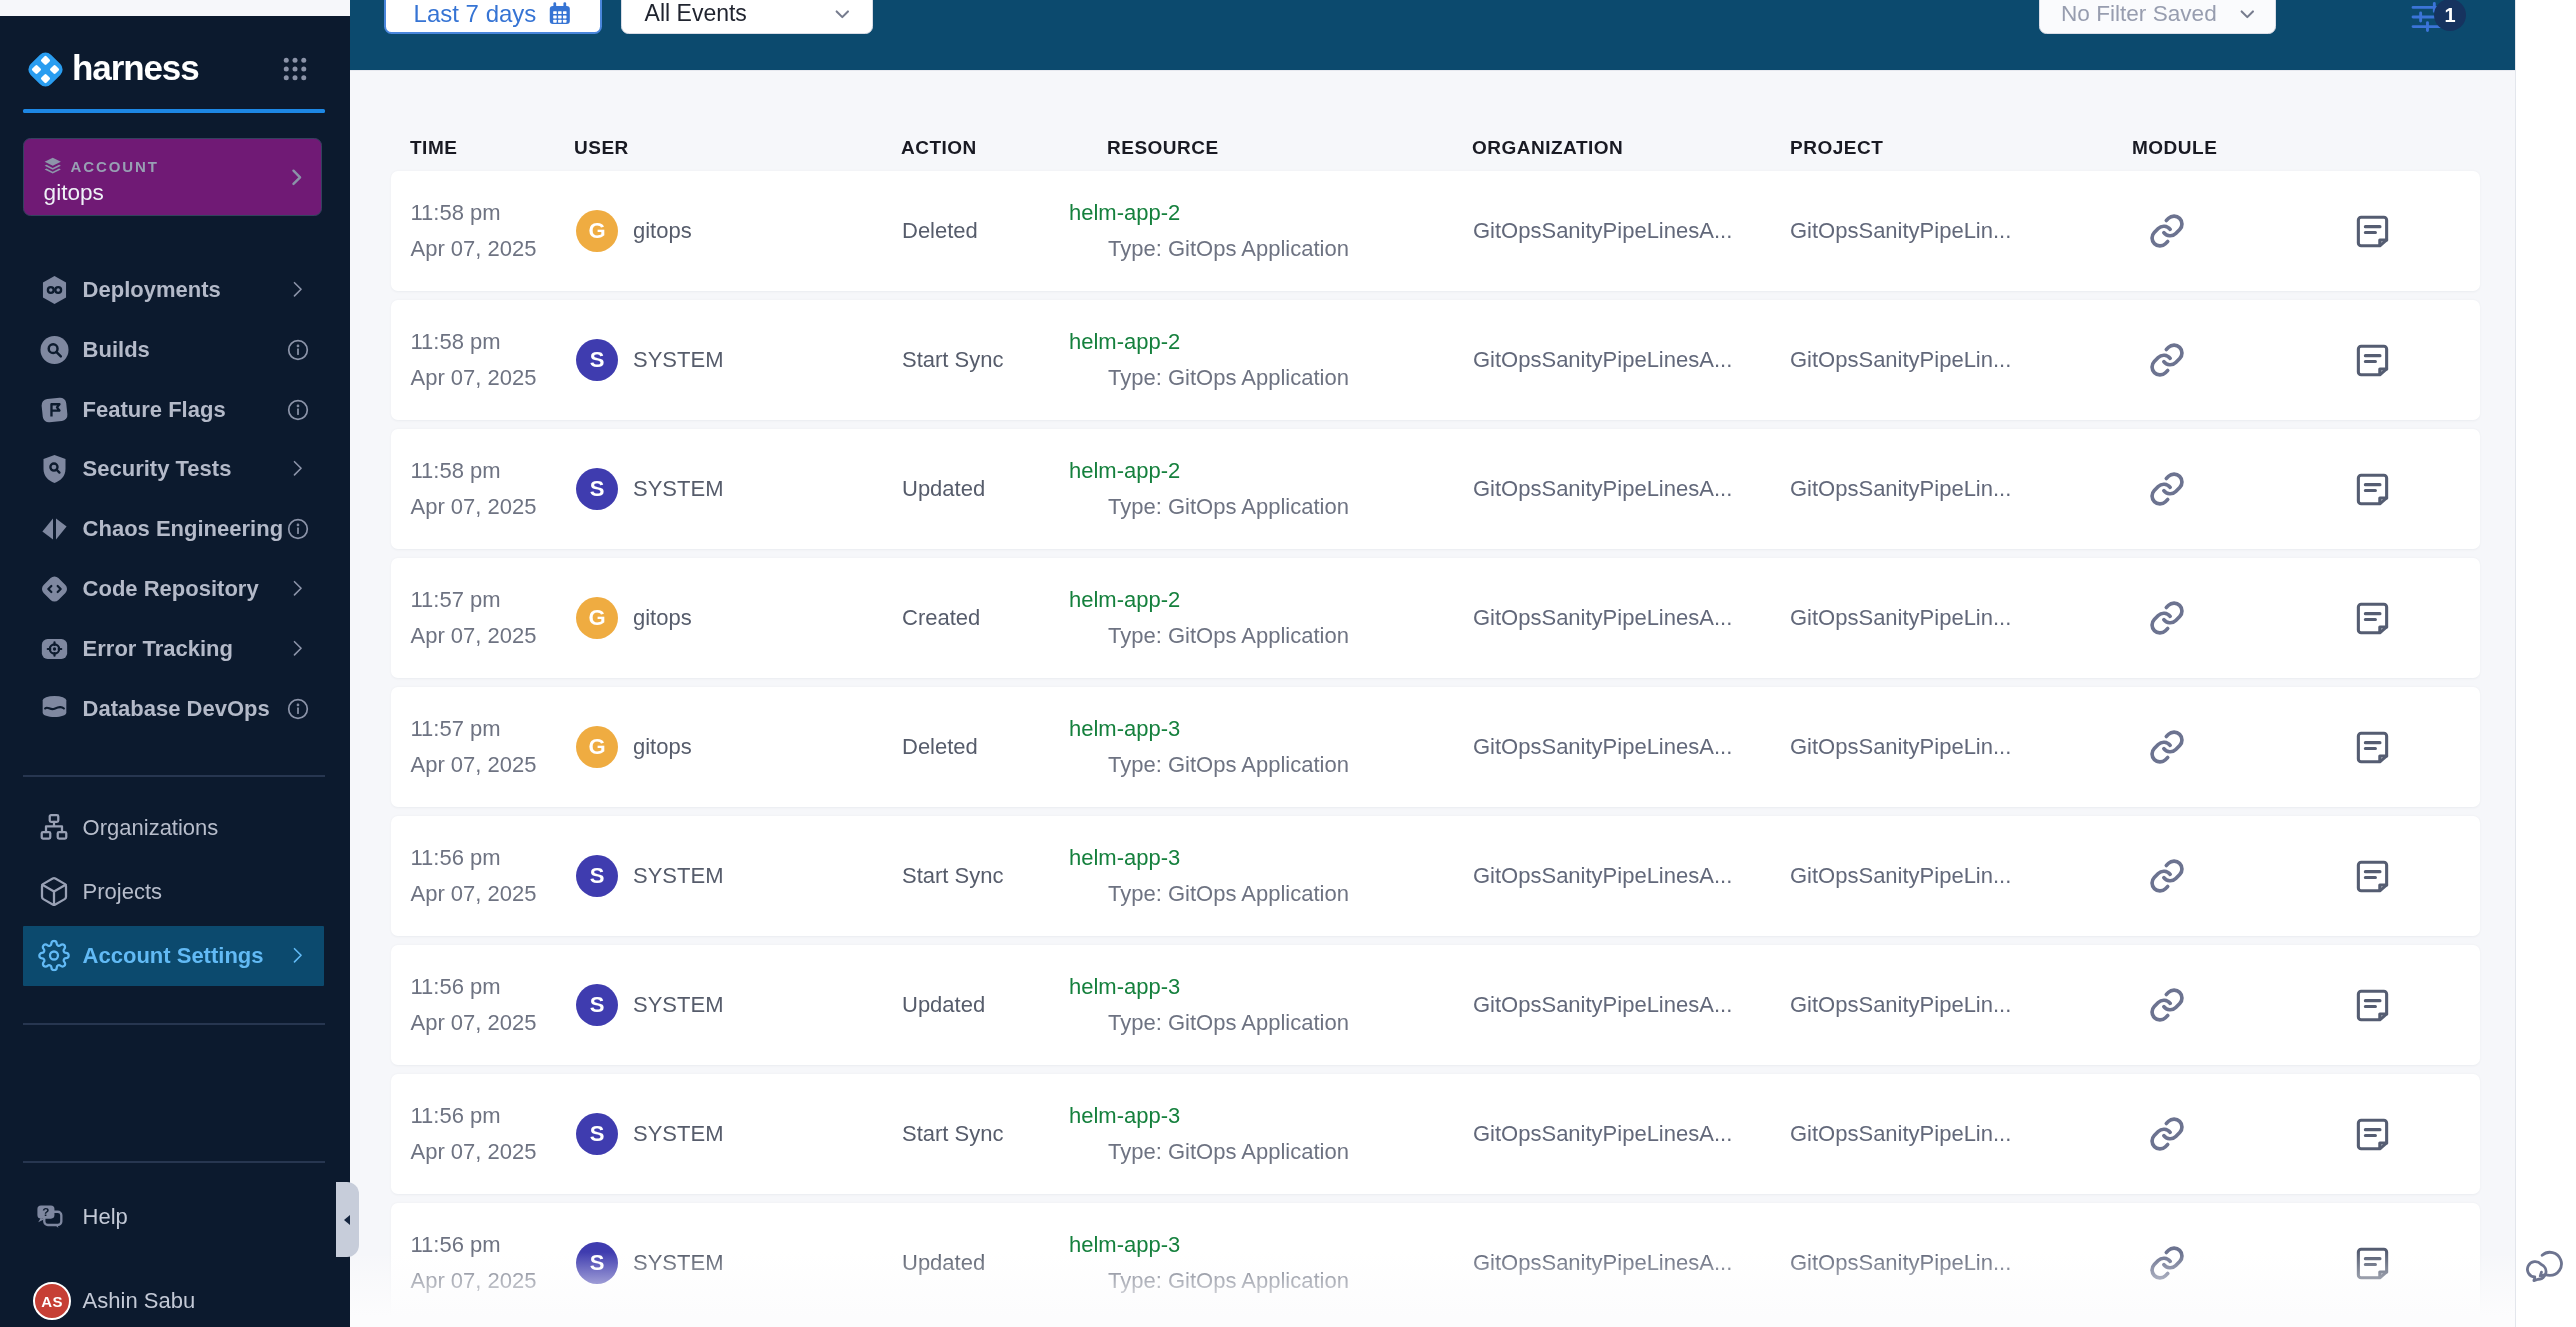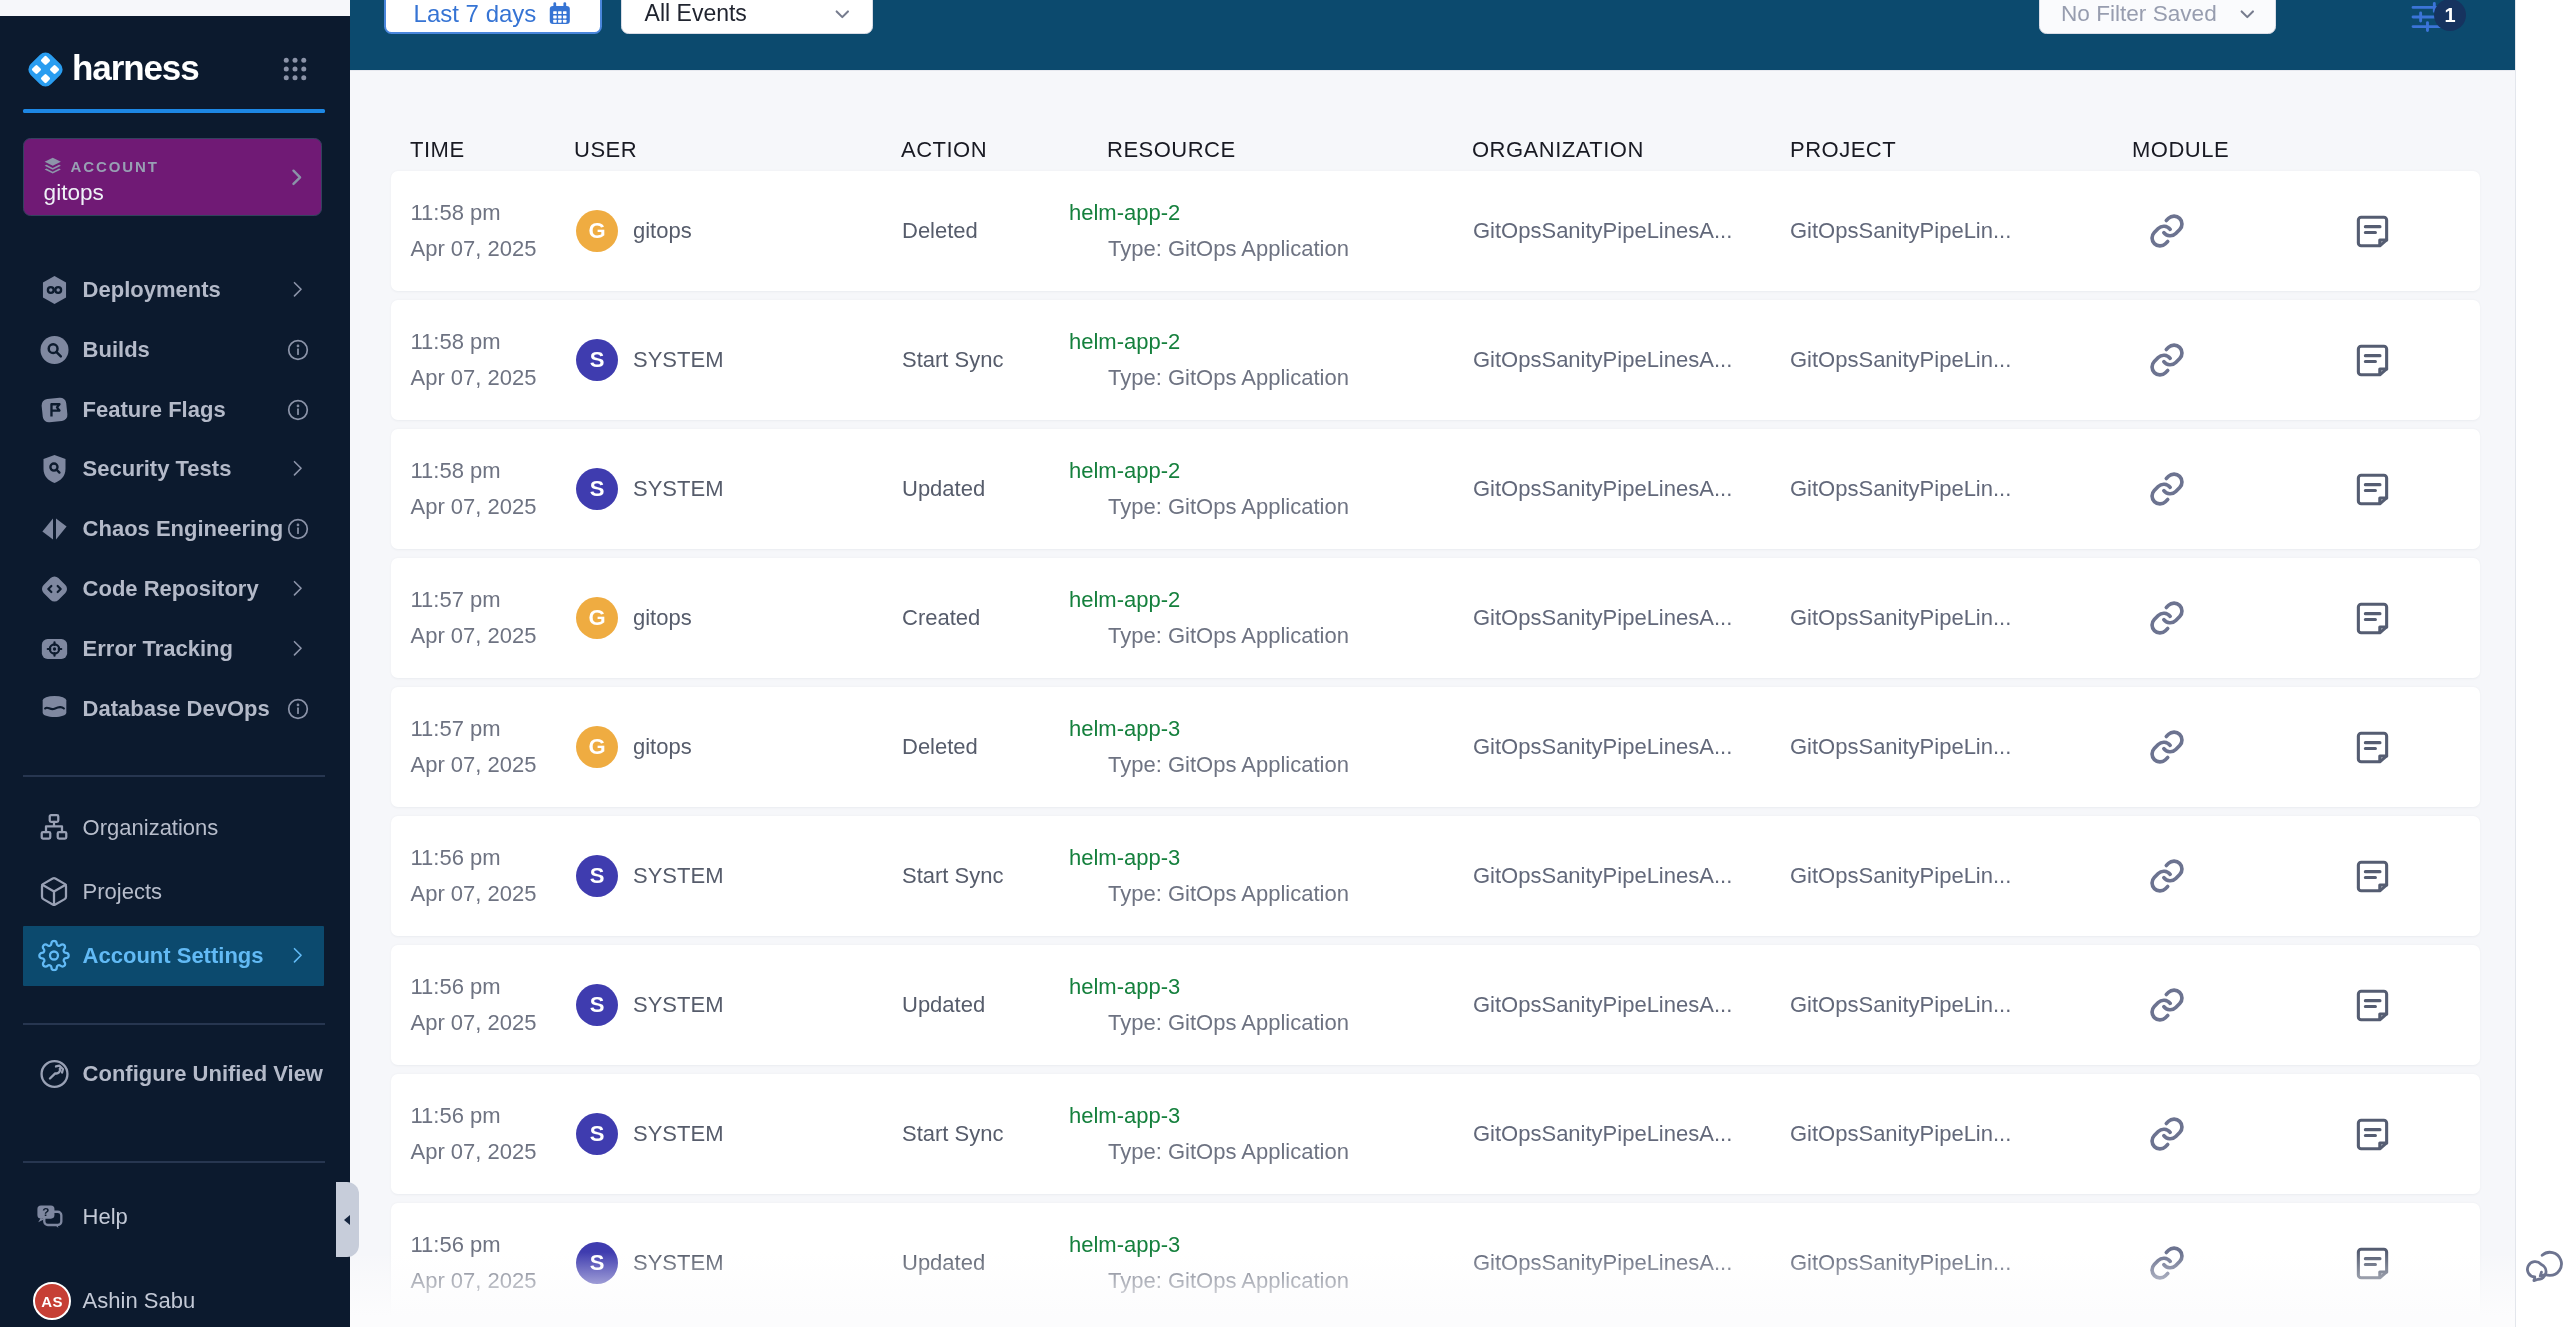--- a/index.html
+++ b/index.html
@@ -69,21 +69,21 @@
   .btn-saved .txt { font-size:22.6px; line-height:25px; }
   .caret { width:22.6px; height:22.6px; color:#767c8e; }
   .sliders-wrap { position:absolute; left:2060px; top:0.8px; width:38px; height:32px; cursor:pointer; }
   .filter-badge { position:absolute; left:2084px; top:-0.8px; width:32px; height:32px;
                   border-radius:50%; background:#16335f; color:#fff; font-size:20px;
                   font-weight:700; display:flex; align-items:center; justify-content:center; }
 
   .content { position:absolute; left:0; top:71px; right:61px; bottom:0; background:#f6f7fa;
              overflow:hidden; }
   .thead { position:absolute; left:0; top:66px; width:100%; height:25.6px; }
-  .thead span { position:absolute; font-size:22px; font-weight:400; color:#191a23;
+  .thead span { position:absolute; font-size:19px; font-weight:700; color:#191a23;
                 letter-spacing:0.5px; white-space:nowrap; }
   .th-time{left:60px} .th-user{left:224px} .th-action{left:551px} .th-resource{left:757px}
   .th-org{left:1122px} .th-project{left:1440px} .th-module{left:1782px}
 
   .rows { position:absolute; left:41px; top:100px; width:2089px; }
   .row-card { position:relative; width:2089px; height:120px; margin-bottom:9px;
               background:#ffffff; border-radius:6.8px; box-shadow:0 0.8px 2.3px rgba(20,30,60,0.05); }
   .row-card span { position:absolute; white-space:nowrap; font-size:22px; line-height:25.6px; }
   .c-time  { left:19.5px;  top:29px;  color:#6e7382; }
   .c-date  { left:19.5px;  top:65px;  color:#6e7382; }
@@ -334,30 +334,20 @@
     <span class="lbl">Account Settings</span>
     <span class="trail">
             <svg viewBox="0 0 24 24" width="22.6" height="22.6" fill="none" stroke="currentColor" stroke-width="1.7" stroke-linecap="round" stroke-linejoin="round">
               <polyline points="9 5 16 12 9 19"></polyline>
             </svg>
           </span>
   </div>
       </nav>
     <div class="side-divider" style="top:1007px"></div>
 
-    <div class="nav-item" style="top:1028px">
-      <span class="ico">
-        <svg viewBox="0 0 24 24" width="33" height="33" fill="none" stroke="currentColor" stroke-width="1.7" stroke-linecap="round" stroke-linejoin="round">
-          <circle cx="12" cy="12" r="9.4"></circle>
-          <path d="M15.9 8.1a2.7 2.7 0 0 1-3.4 3.4L8.7 15.3"></path>
-          <path d="M13.1 6.5l2.4-0.6 2.6 2.6-0.6 2.4"></path>
-        </svg>
-      </span>
-      <span class="lbl">Configure Unified View</span>
-    </div>
 
     <div class="side-divider" style="top:1145px"></div>
 
     <div class="nav-item" style="top:1171px">
       <span class="help-icon-wrap">
         <svg viewBox="0 0 24 24" width="33" height="33">
           <rect x="8.2" y="8.2" width="12.4" height="9.6" rx="2.6" fill="none" stroke="#7f88a0" stroke-width="1.7"></rect>
           <path d="M15.6 17.5l2.9 2.5-0.7-2.5z" fill="#7f88a0"></path>
           <rect x="3.2" y="3.6" width="12.4" height="9.6" rx="2.6" fill="#7f88a0"></rect>
           <path d="M5.6 12.8l-1.8 3.1 4-2.1z" fill="#7f88a0"></path>

